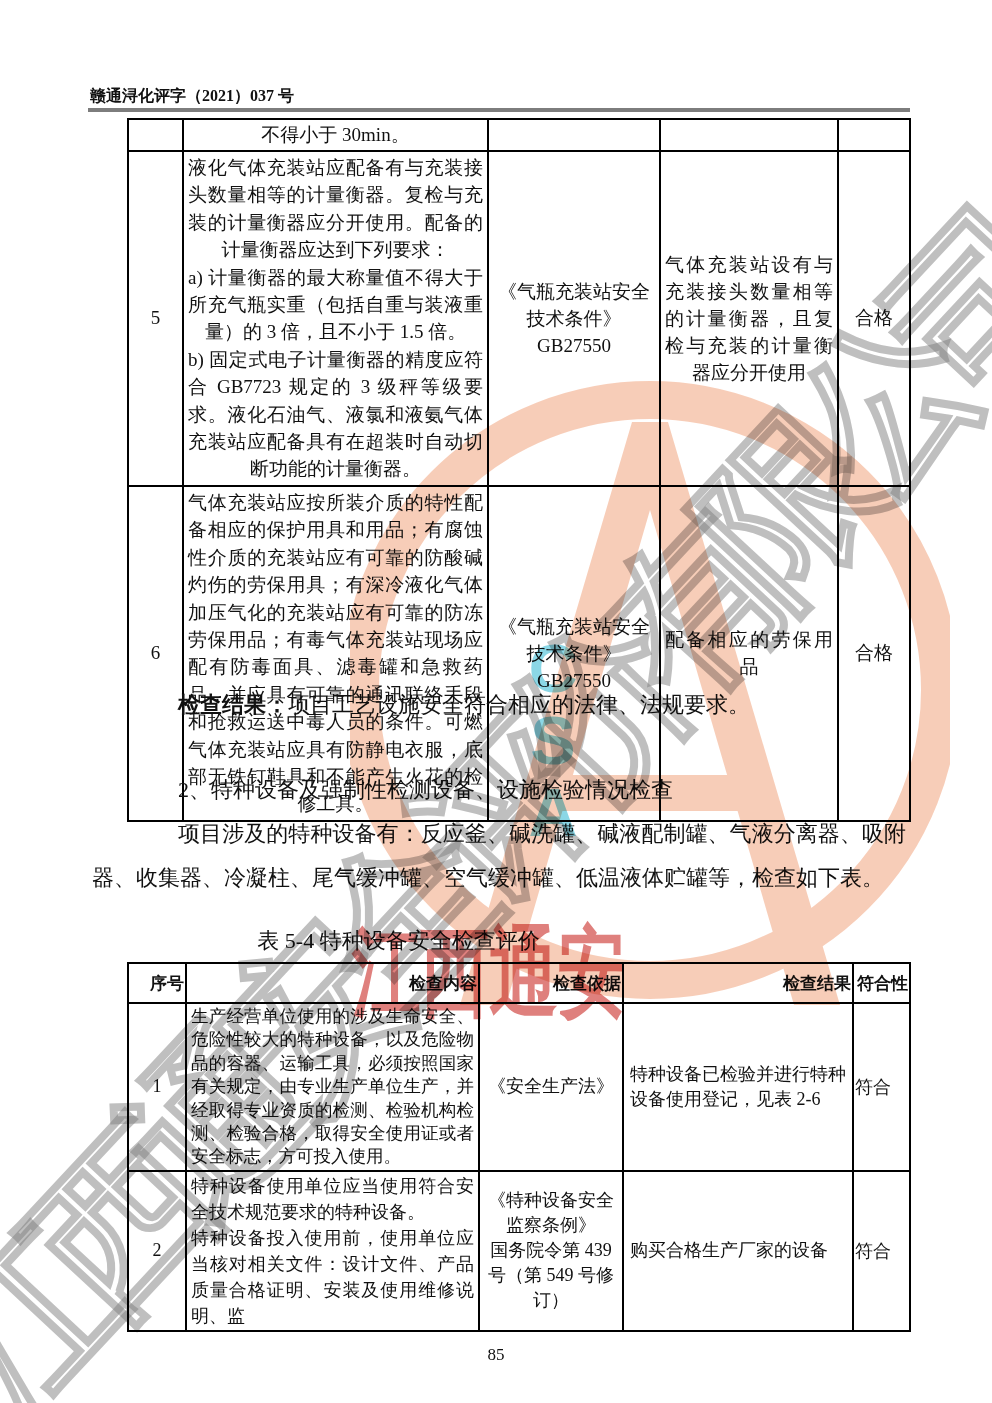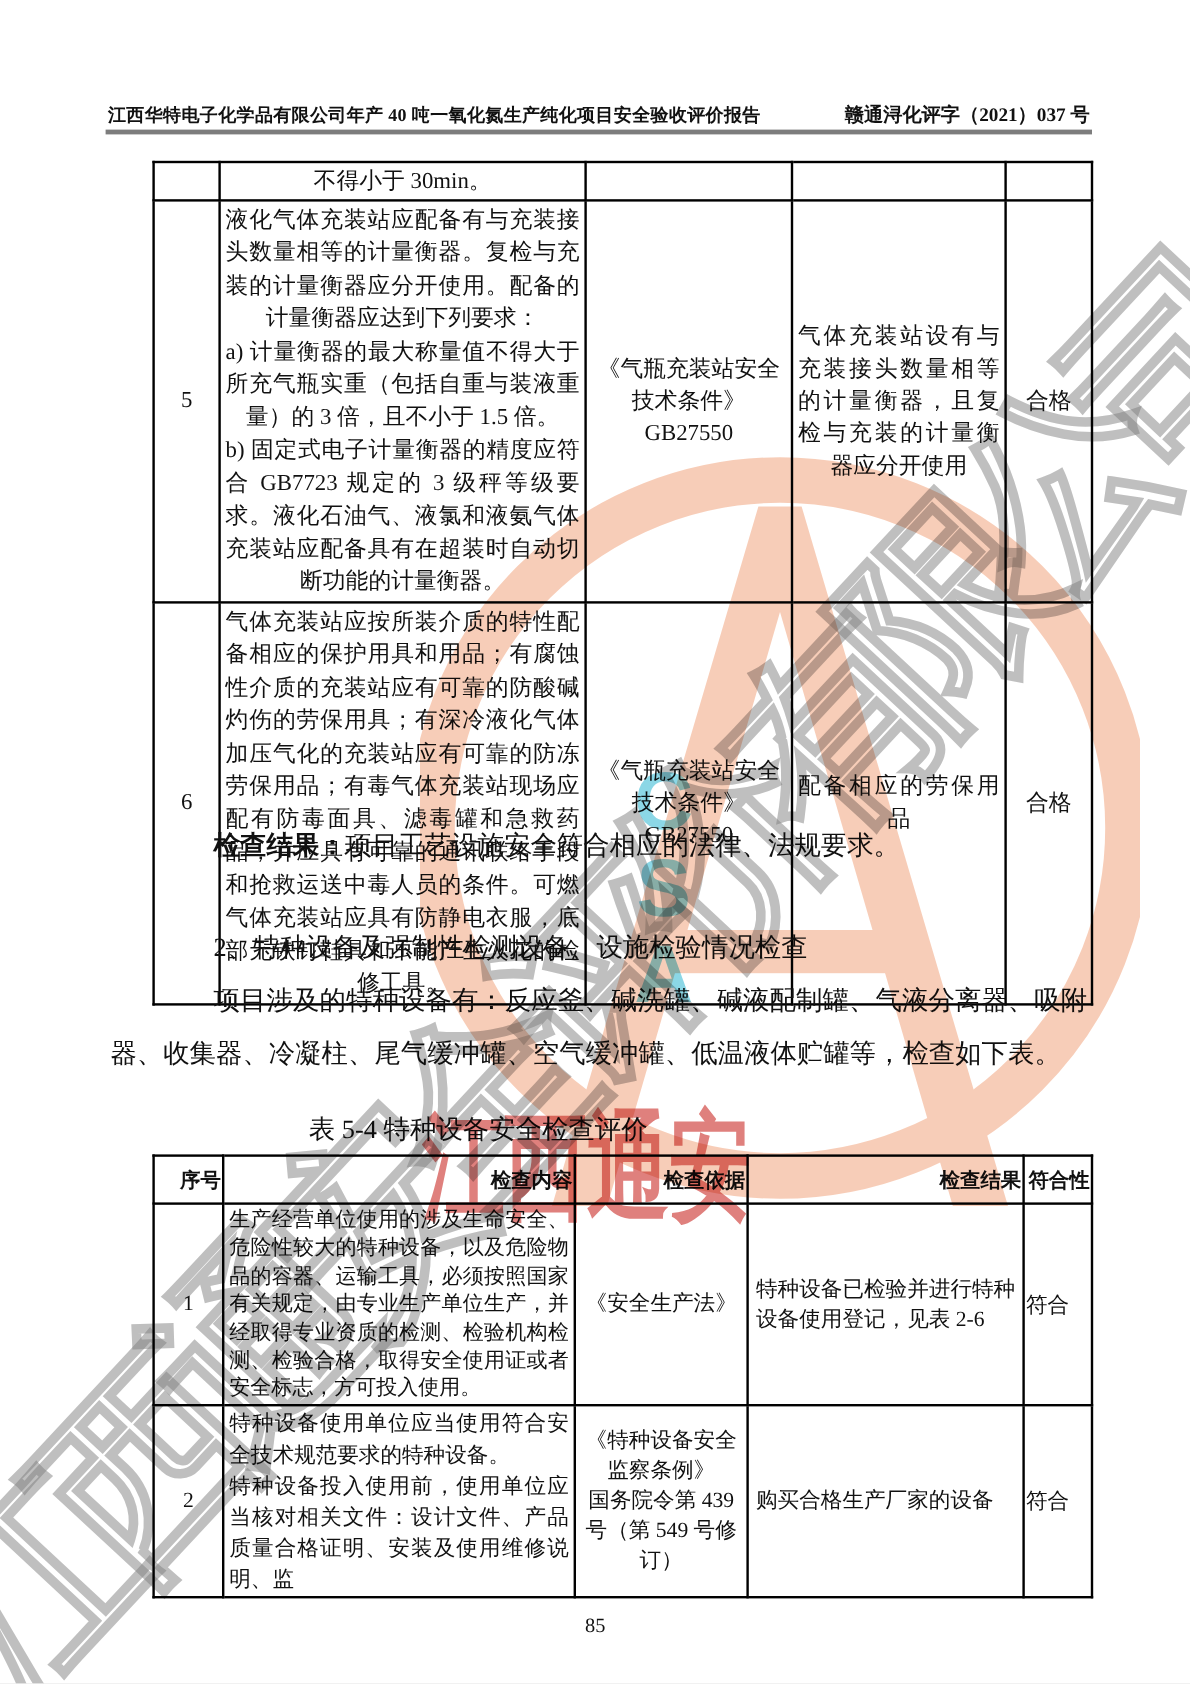--- a/index.html
+++ b/index.html
@@ -11,21 +11,21 @@
   }
   
   .hdr{position:absolute;left:90px;top:86px;width:818px;display:flex;
        justify-content:space-between;align-items:baseline;}
   .hdr .hl{font-size:15px;font-weight:bold;letter-spacing:.3px;}
   .hdr .hr{font-size:16px;font-weight:bold;white-space:nowrap;}
   .hdr-rule{position:absolute;left:88px;top:108px;width:822px;height:4px;background:#7d7d7d;}
   
   table{border-collapse:collapse;table-layout:fixed;}
   td,th{border:2px solid #000;vertical-align:middle;overflow:hidden;}
-  .t1{position:absolute;left:127px;top:134px;width:782px;}
+  .t1{position:absolute;left:127px;top:118px;width:782px;}
   .t1 col.c1{width:55px}.t1 col.c2{width:305px}.t1 col.c3{width:172px}
   .t1 col.c4{width:178px}.t1 col.c5{width:72px}
   .t1 .no{text-align:center;font-size:19px;}
   .t1 .content{font-size:19px;line-height:27.4px;padding:2px 4px;
        text-align:justify;text-align-last:center;white-space:pre-line;}
   .t1 .basis{font-size:19px;line-height:27px;text-align:center;padding:2px 4px;white-space:pre-line;}
   .t1 .result{font-size:19px;line-height:27px;padding:2px 4px;
        text-align:justify;text-align-last:center;}
   .t1 .ok{text-align:center;font-size:19px;}
   .t1 .partial{height:28px;font-size:19px;text-align:center;border-top:2px solid #000;}
@@ -79,21 +79,20 @@
   .content-layer{position:relative;z-index:1;}
 </style>
 </head>
 <body>
 
 <div class="page">
 
   <div class="content-layer">
 
     <div class="hdr">
-      <span class="hl">江西华特电子化学品有限公司年产 40 吨一氧化氮生产纯化项目安全验收评价报告</span>
       <span class="hr">赣通浔化评字（2021）037 号</span>
     </div>
     <div class="hdr-rule"></div>
 
     <table class="t1">
       <colgroup>
           <col class="c1">
           <col class="c2">
           <col class="c3">
           <col class="c4">

